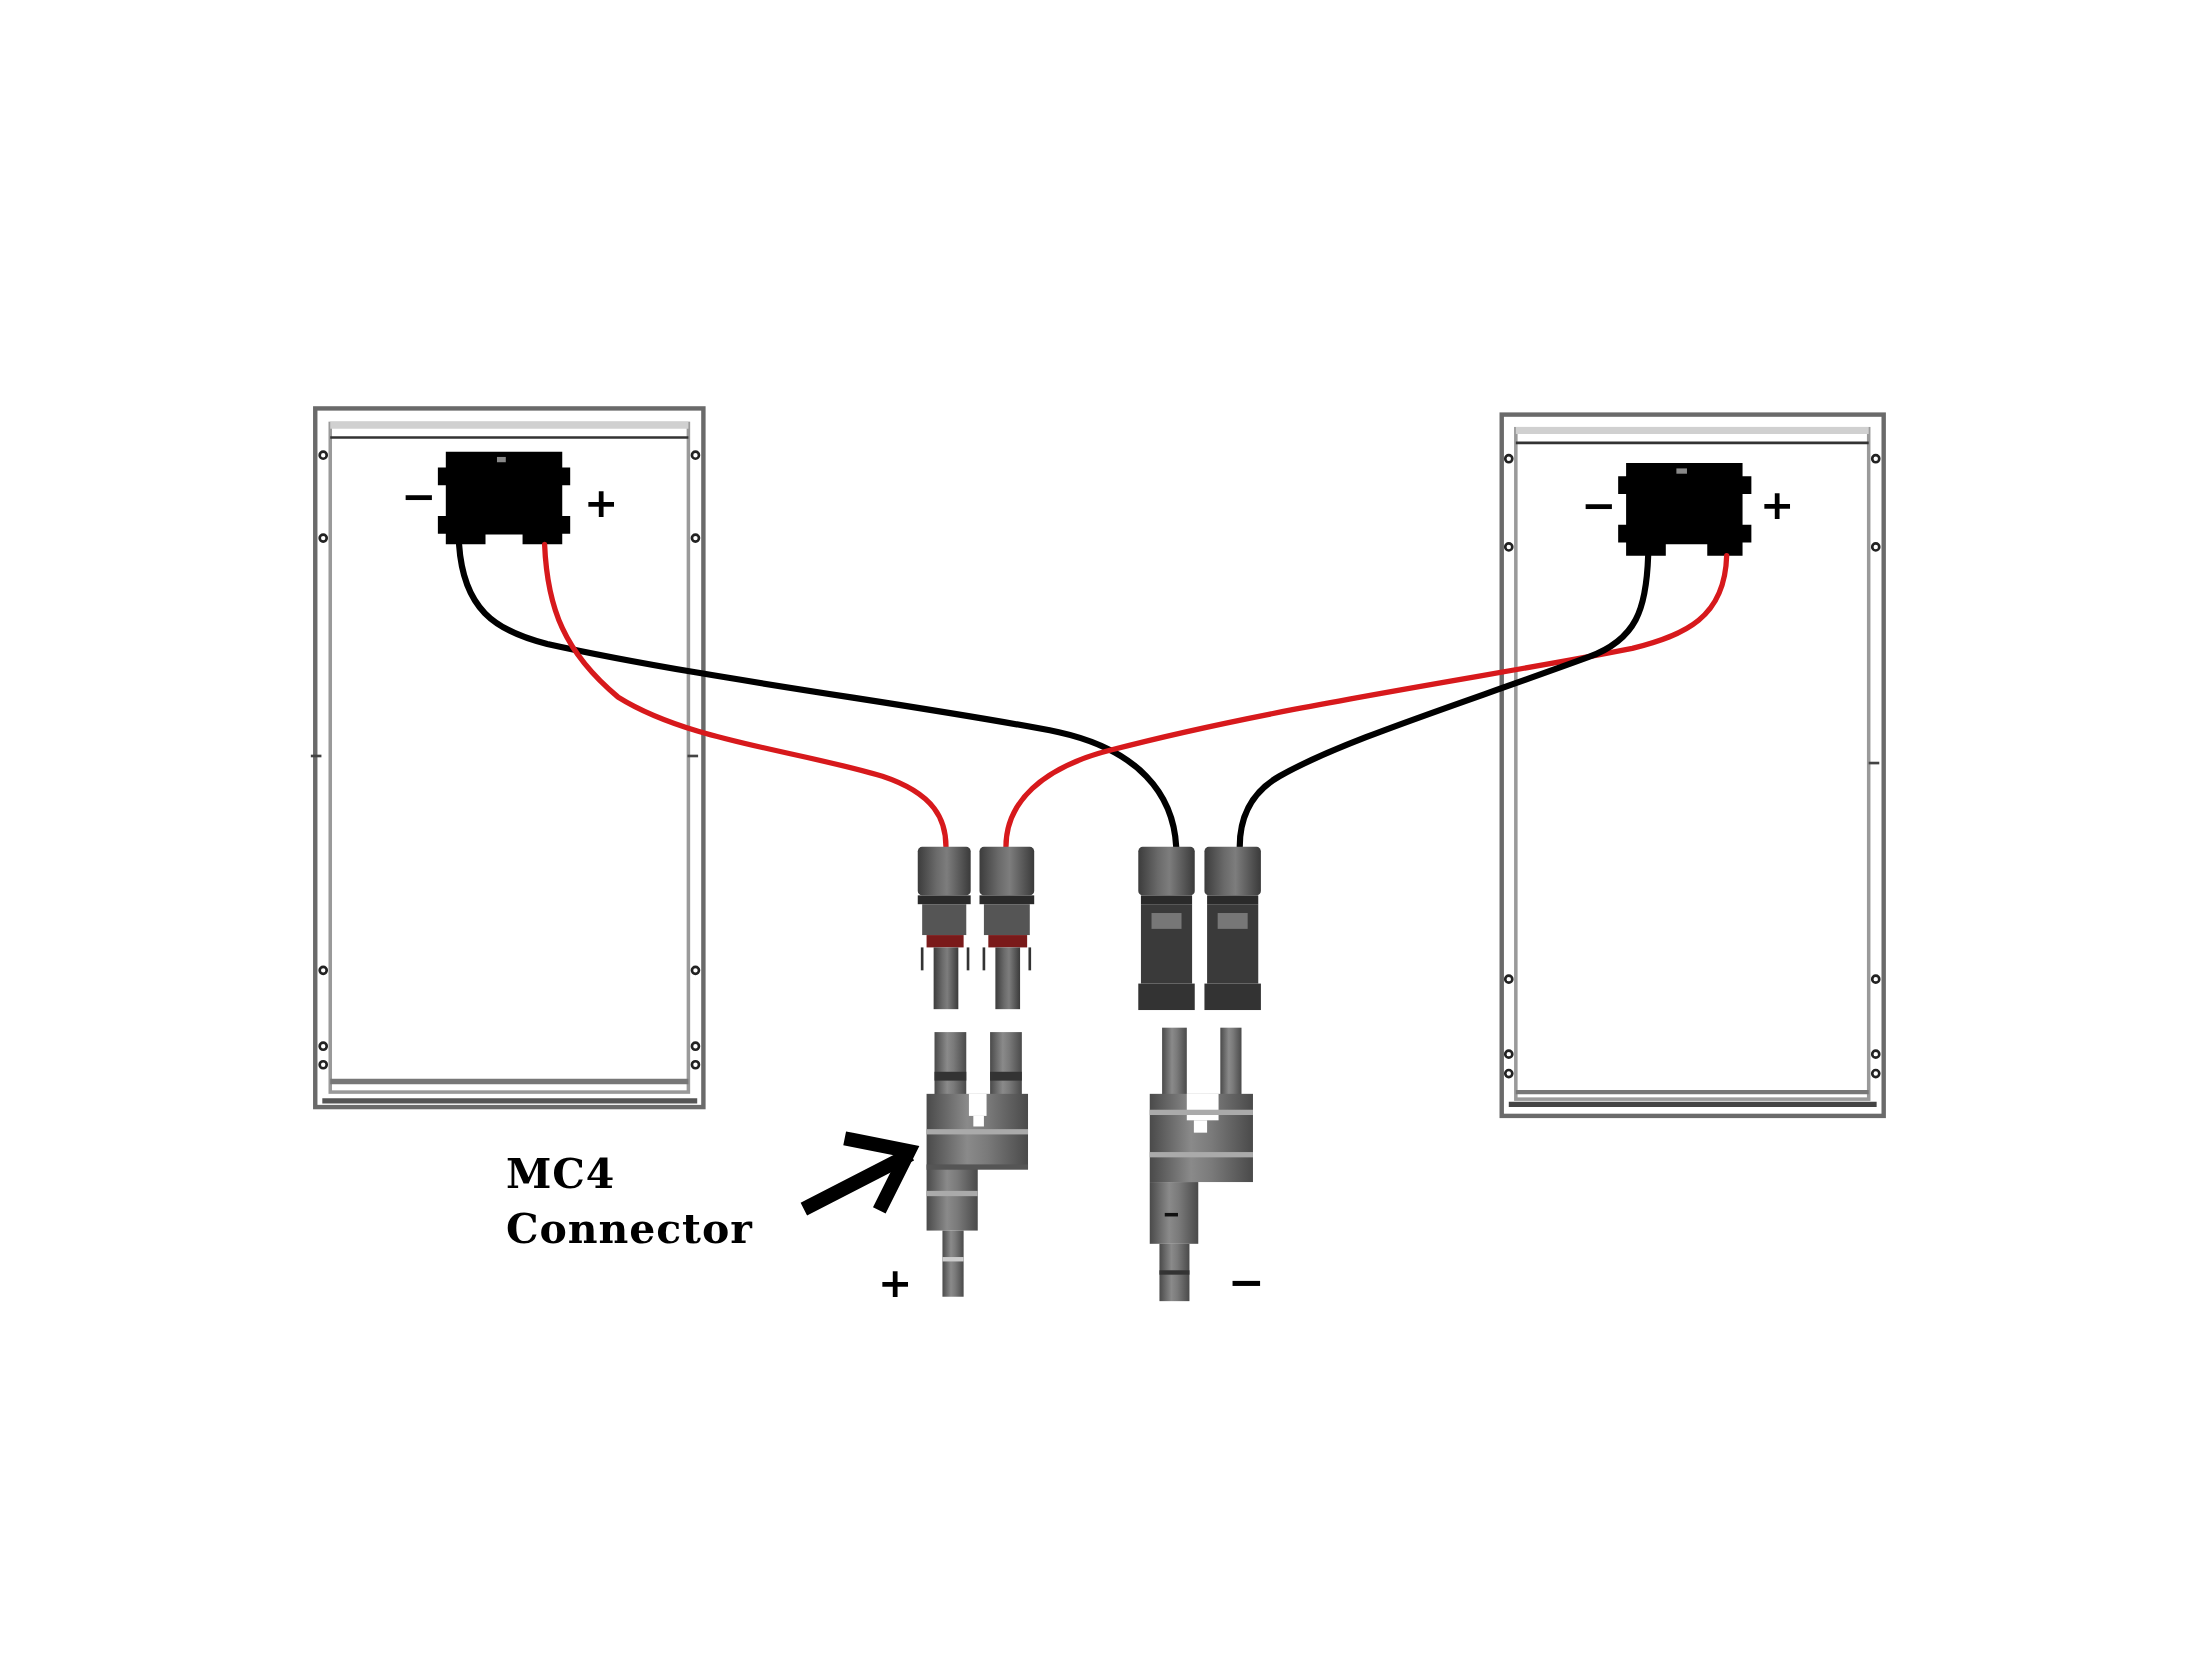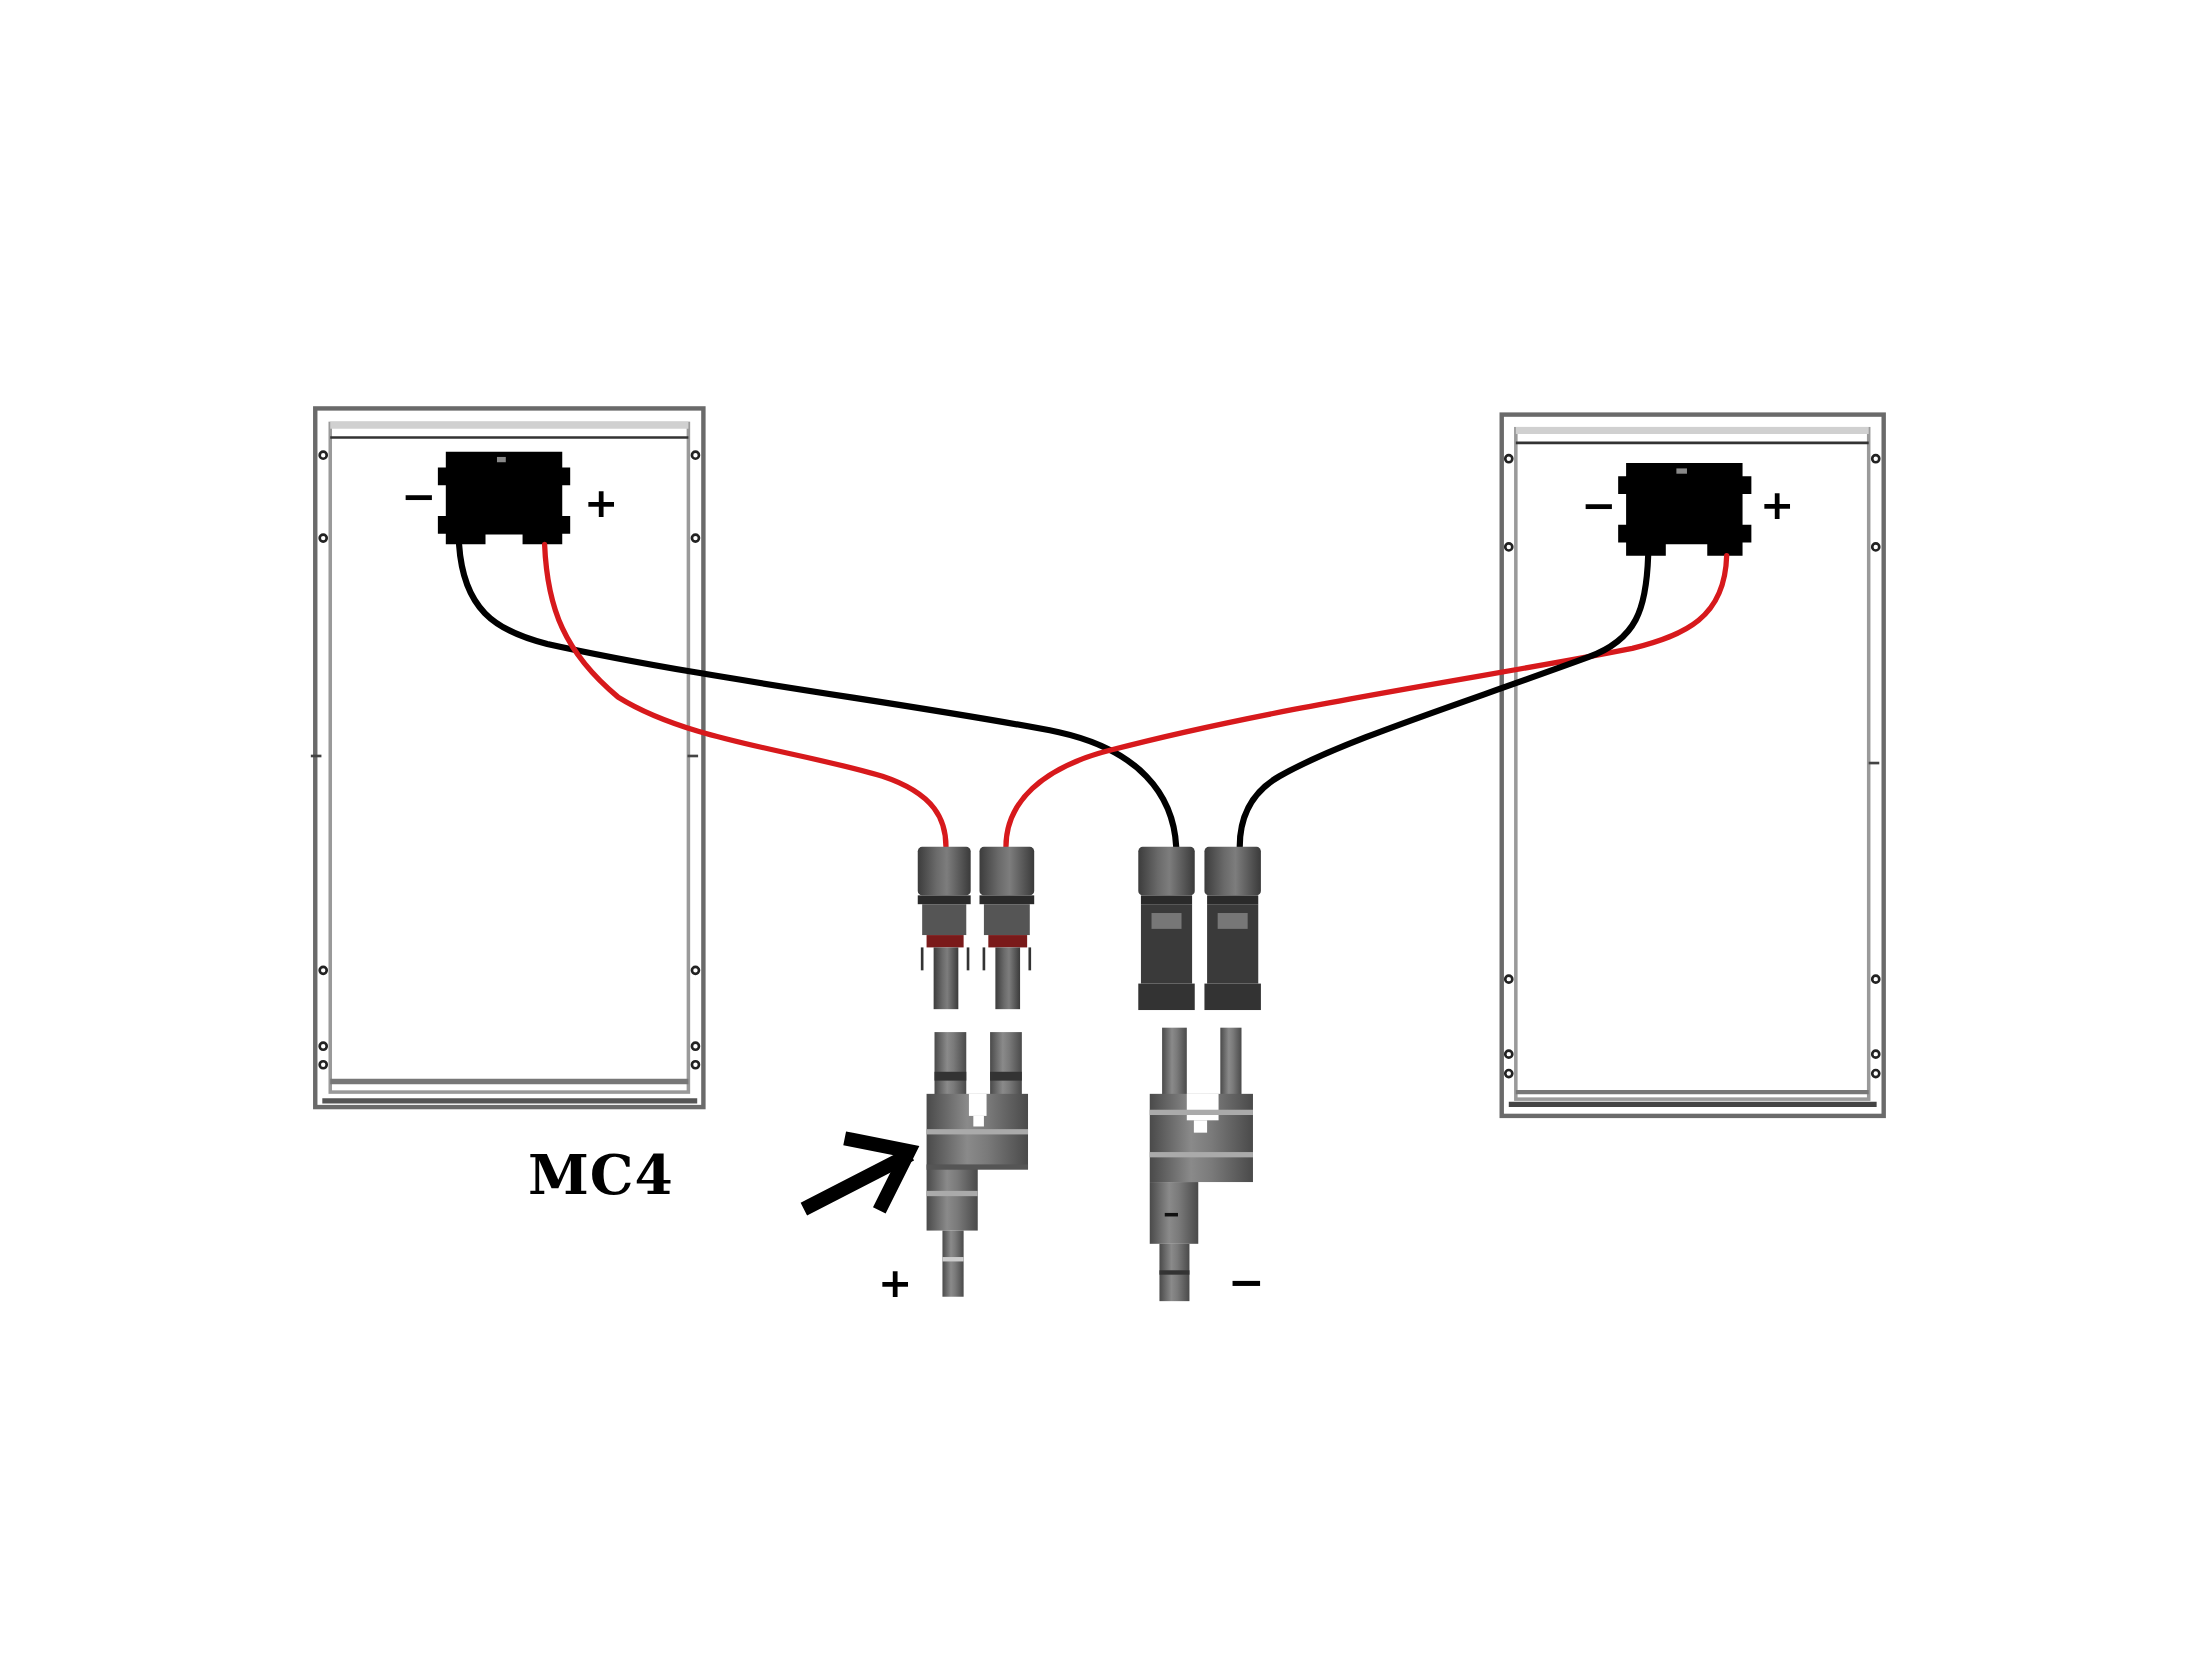--- a/index.html
+++ b/index.html
@@ -1,18 +1,18 @@
 <!DOCTYPE html>
 <html style="font-size:14px"><head>
 <meta charset="utf-8">
 <style>
   html, body { margin:0; padding:0; background:#ffffff; }
   body { width:2206px; height:1654px; position:relative; overflow:hidden; font-family:"DejaVu Serif", serif; }
   #canvas { position:absolute; left:0; top:0; width:2206px; height:1654px; }
-  .label-block { position:absolute; left:528px; top:1147px; font-family:"DejaVu Serif", "Liberation Serif", serif; font-weight:bold; font-size:55px; line-height:55px; color:#000; letter-spacing:0.9px; }
+  .label-block { position:absolute; left:506px; top:1147px; font-family:"DejaVu Serif", "Liberation Serif", serif; font-weight:bold; font-size:41px; line-height:55px; color:#000; letter-spacing:0.9px; }
   .label-block div { white-space:nowrap; }
   .pol { position:absolute; font-family:"DejaVu Sans", sans-serif; font-weight:bold; color:#000; line-height:1; }
 </style>
 </head>
 <body>
 
 <svg id="canvas" viewBox="0 0 2500 1875" xmlns="http://www.w3.org/2000/svg">
   <defs>
     <linearGradient id="connGrad" x1="0" x2="1" y1="0" y2="0">
       <stop offset="0" stop-color="#3c3c3c"></stop>
@@ -168,14 +168,15 @@
 
 <div class="pol" style="left:401px;top:476px;font-size:42px;">−</div>
 <div class="pol" style="left:584px;top:483px;font-size:41px;">+</div>
 <div class="pol" style="left:1581px;top:485px;font-size:42px;">−</div>
 <div class="pol" style="left:1760px;top:485px;font-size:41px;">+</div>
 <div class="pol" style="left:878px;top:1263px;font-size:41px;">+</div>
 <div class="pol" style="left:1228px;top:1260px;font-size:44px;">−</div>
 
 <div class="label-block">
   <div>MC4</div>
+  <div>Connector</div>
 </div>
 
 
 </body></html>

